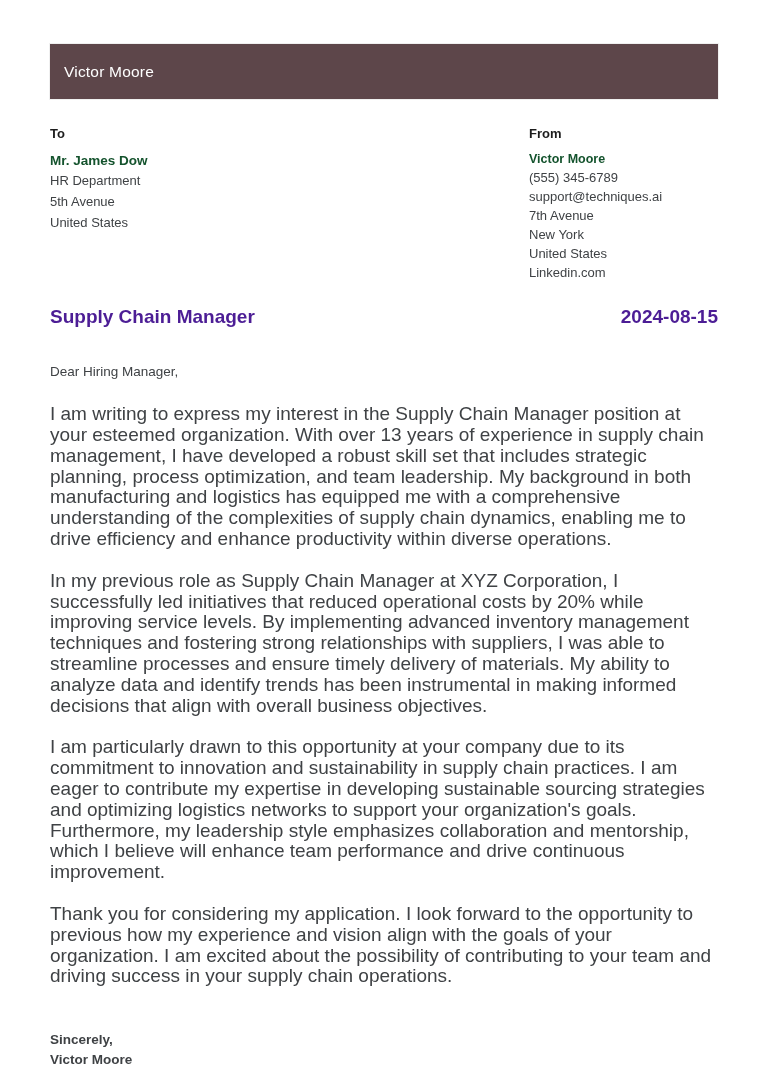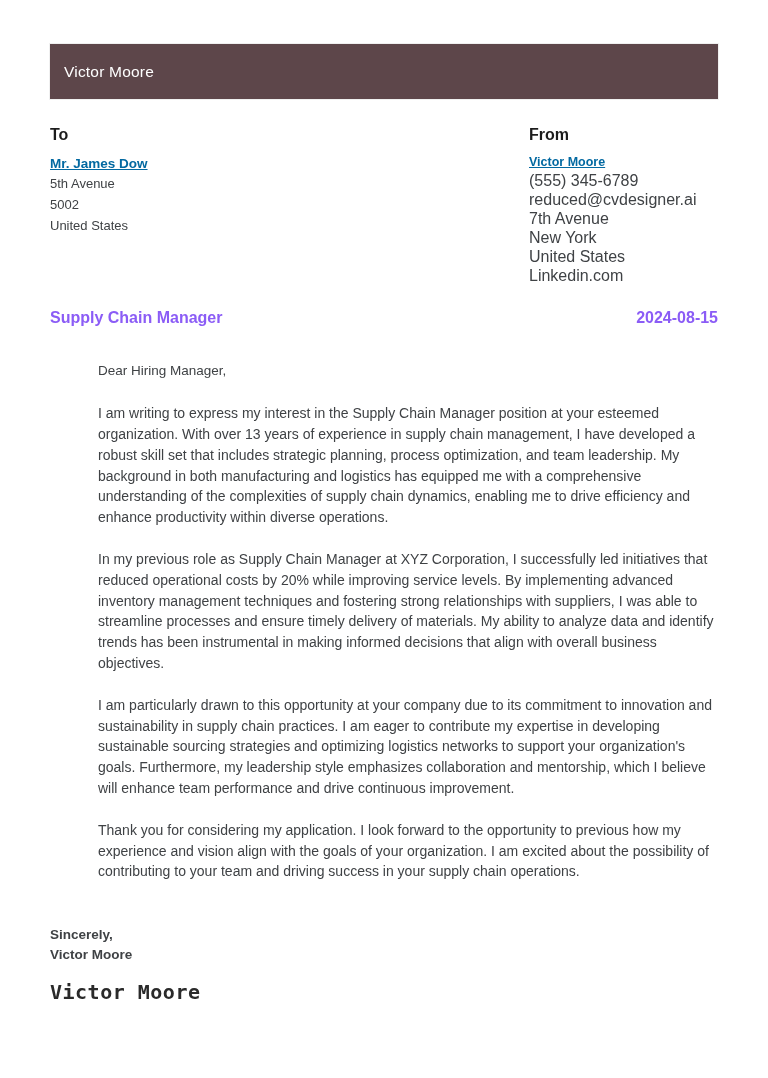--- a/index.html
+++ b/index.html
@@ -34,56 +34,55 @@
     letter-spacing: 0.2px;
   }
   
   .address-row {
     display: flex;
     margin-top: 27px;
   }
   .to-block { width: 479px; }
   .from-block { width: 189px; }
   .block-label {
-    font-size: 16px;
+    font-size: 13px;
     font-weight: 700;
     color: #1c1c1c;
     margin-bottom: 9px;
   }
   .contact-name {
-    color: #0369a1;
+    color: #14532d;
     font-weight: 700;
-    text-decoration: underline;
   }
   .to-block .contact-name { font-size: 13.5px; line-height: 21px; }
   .to-block .contact-line { font-size: 13px; line-height: 20.8px; }
   .from-block .contact-name { font-size: 12.5px; line-height: 19px; }
-  .from-block .contact-line { font-size: 16px; line-height: 18.9px; }
+  .from-block .contact-line { font-size: 13px; line-height: 18.9px; }
   .contact-line { color: #3f4245; }
   
   .subject-row {
     display: flex;
     justify-content: space-between;
     align-items: baseline;
     margin-top: 24px;
   }
   .subject-title, .subject-date {
-    font-size: 16px;
+    font-size: 19px;
     font-weight: 700;
-    color: #8b5cf6;
+    color: #4c1d95;
   }
   
-  .letter-body { margin-top: 34px; margin-left: 48px; }
+  .letter-body { margin-top: 34px; }
   .salutation {
     font-size: 13.5px;
     line-height: 20.8px;
     margin-bottom: 21px;
   }
   .para {
-    font-size: 14px;
+    font-size: 19px;
     line-height: 20.8px;
     margin-bottom: 21px;
     color: #3f4245;
     text-align: left;
   }
   .closing { margin-top: 43px; font-weight: bold; }
   .closing-line {
     font-size: 13.5px;
     line-height: 19.5px;
   }
@@ -102,30 +101,30 @@
 
   <div class="header-bar">
     <span class="header-name">Victor Moore</span>
   </div>
 
   <div class="address-row">
 
     <div class="to-block">
       <div class="block-label">To</div>
       <div class="contact-name">Mr. James Dow</div>
+      <div class="contact-line">HR Department</div>
       <div class="contact-line">5th Avenue</div>
-      <div class="contact-line">5002</div>
       <div class="contact-line">United States</div>
     </div>
 
     <div class="from-block">
       <div class="block-label">From</div>
       <div class="contact-name">Victor Moore</div>
       <div class="contact-line">(555) 345-6789</div>
-      <div class="contact-line">reduced@cvdesigner.ai</div>
+      <div class="contact-line">support@techniques.ai</div>
       <div class="contact-line">7th Avenue</div>
       <div class="contact-line">New York</div>
       <div class="contact-line">United States</div>
       <div class="contact-line">Linkedin.com</div>
     </div>
 
   </div>
 
   <div class="subject-row">
     <span class="subject-title">Supply Chain Manager</span>

